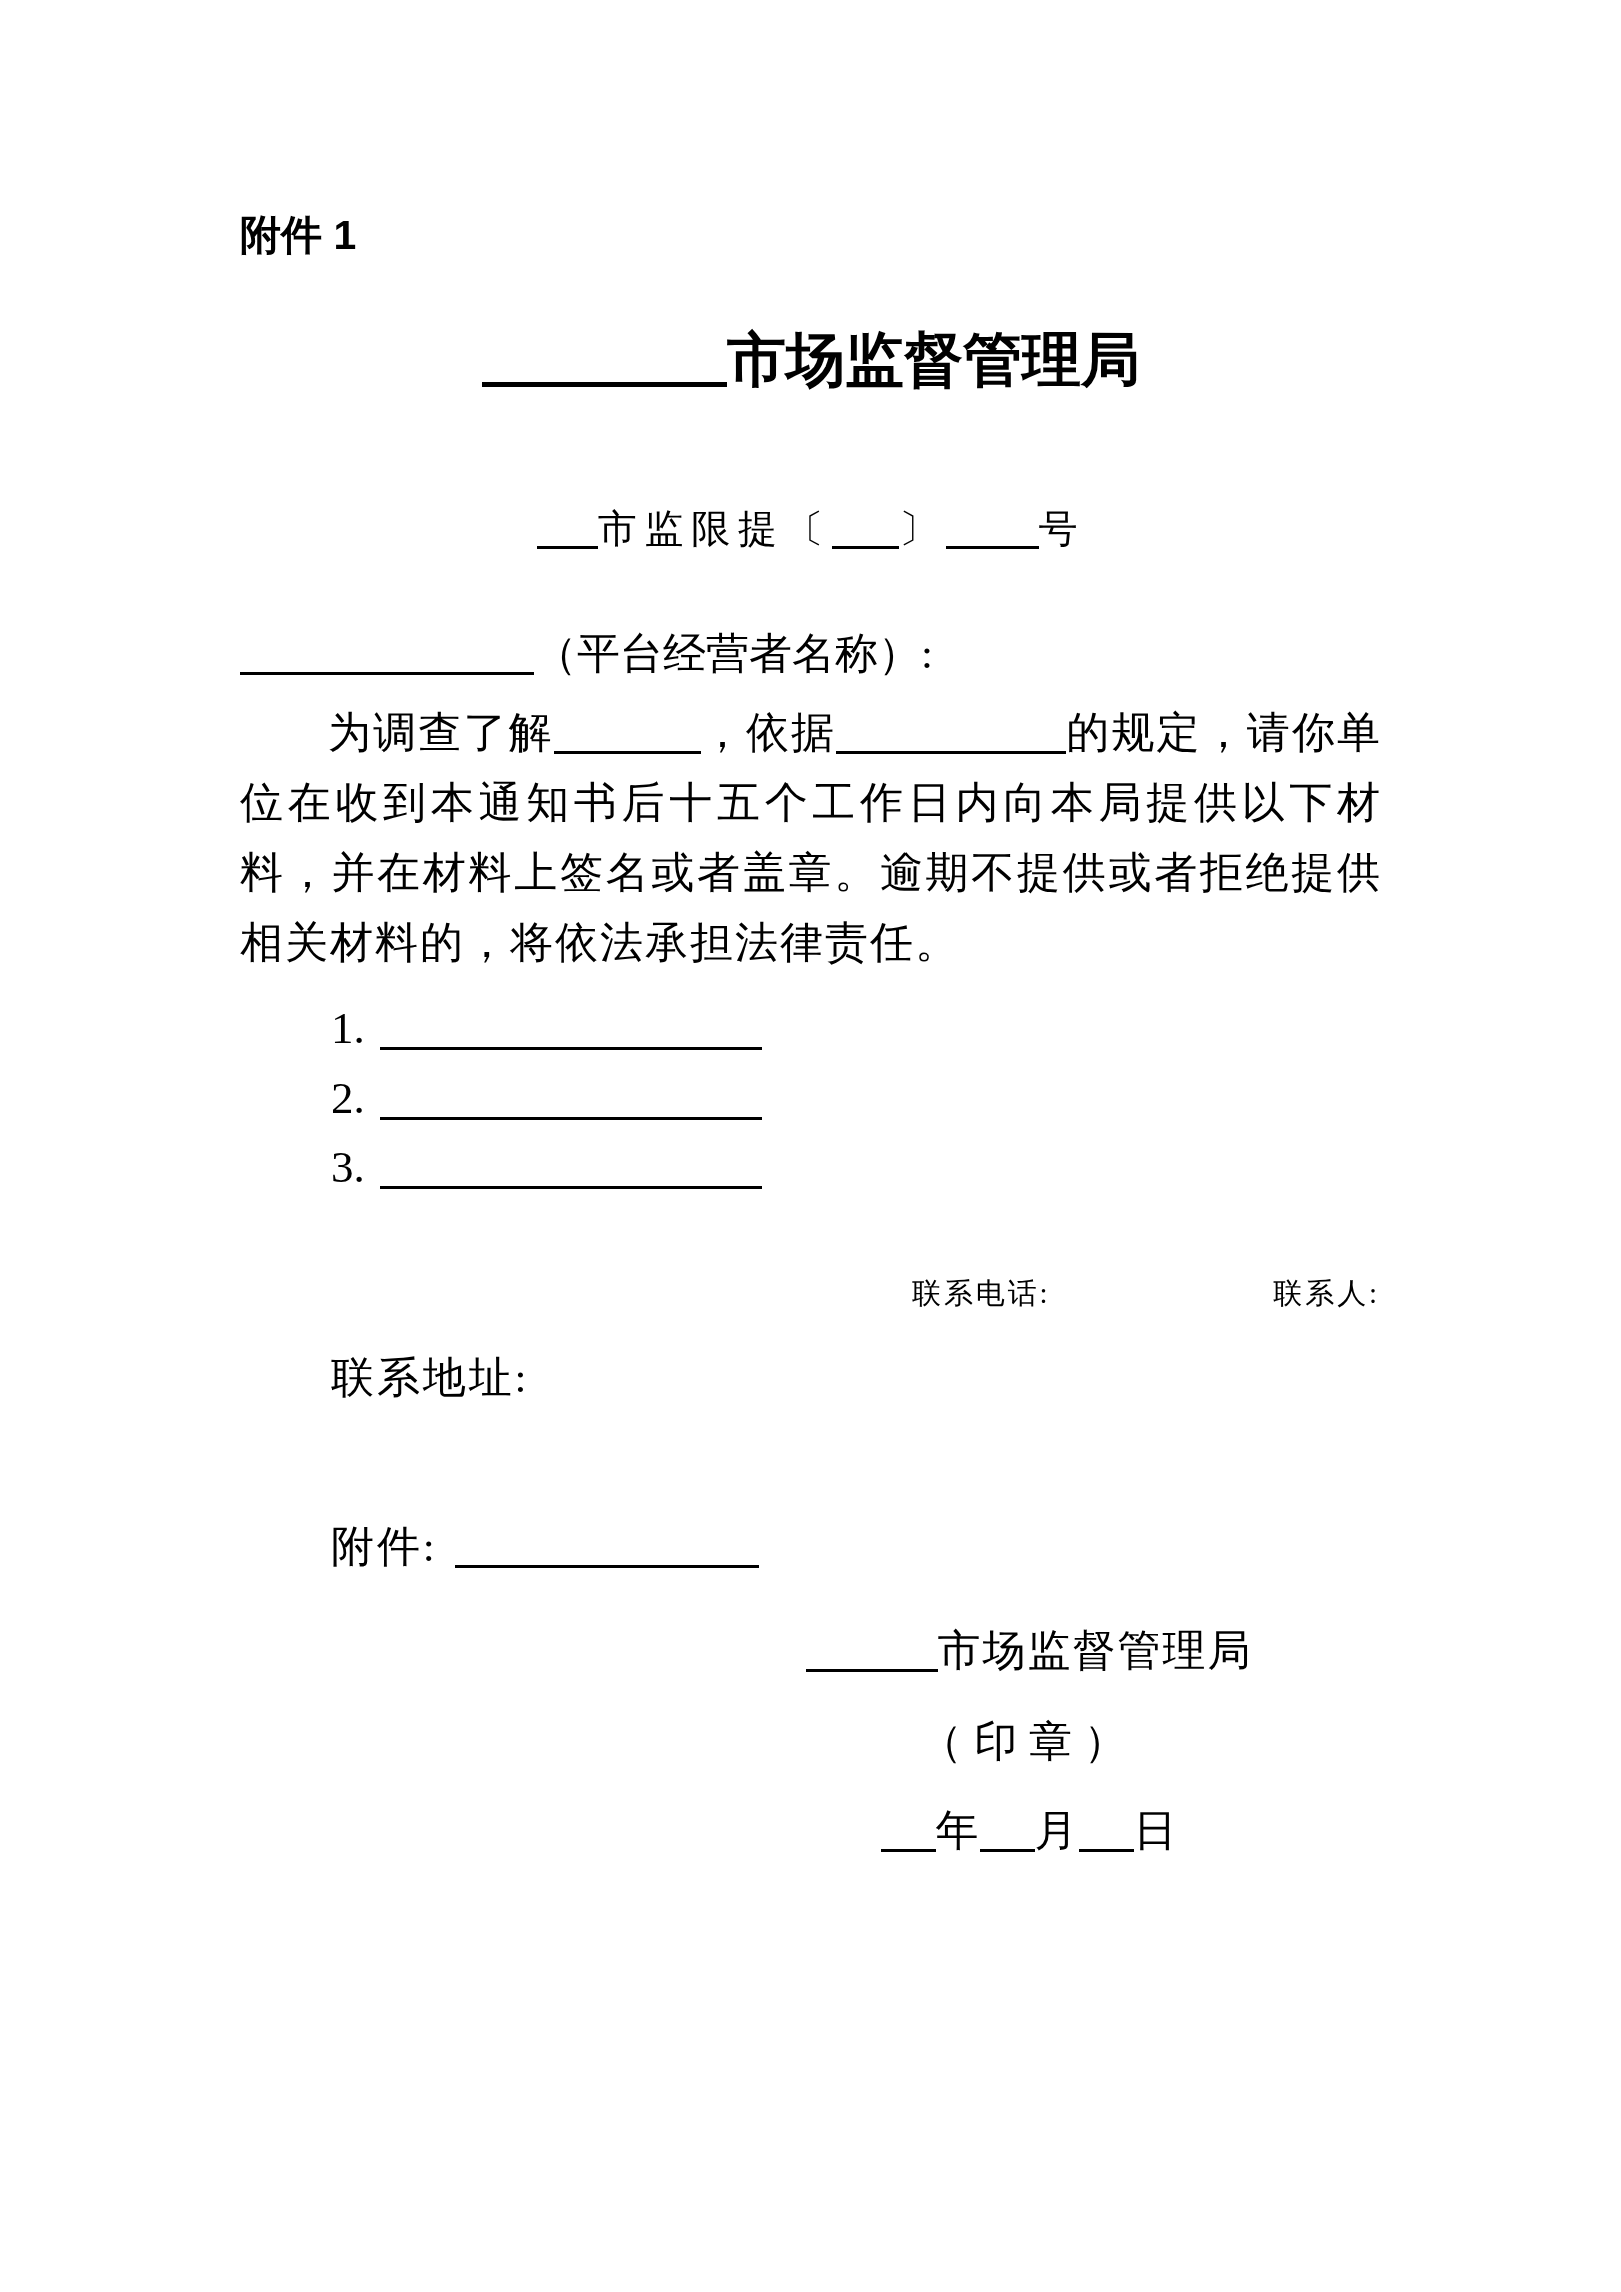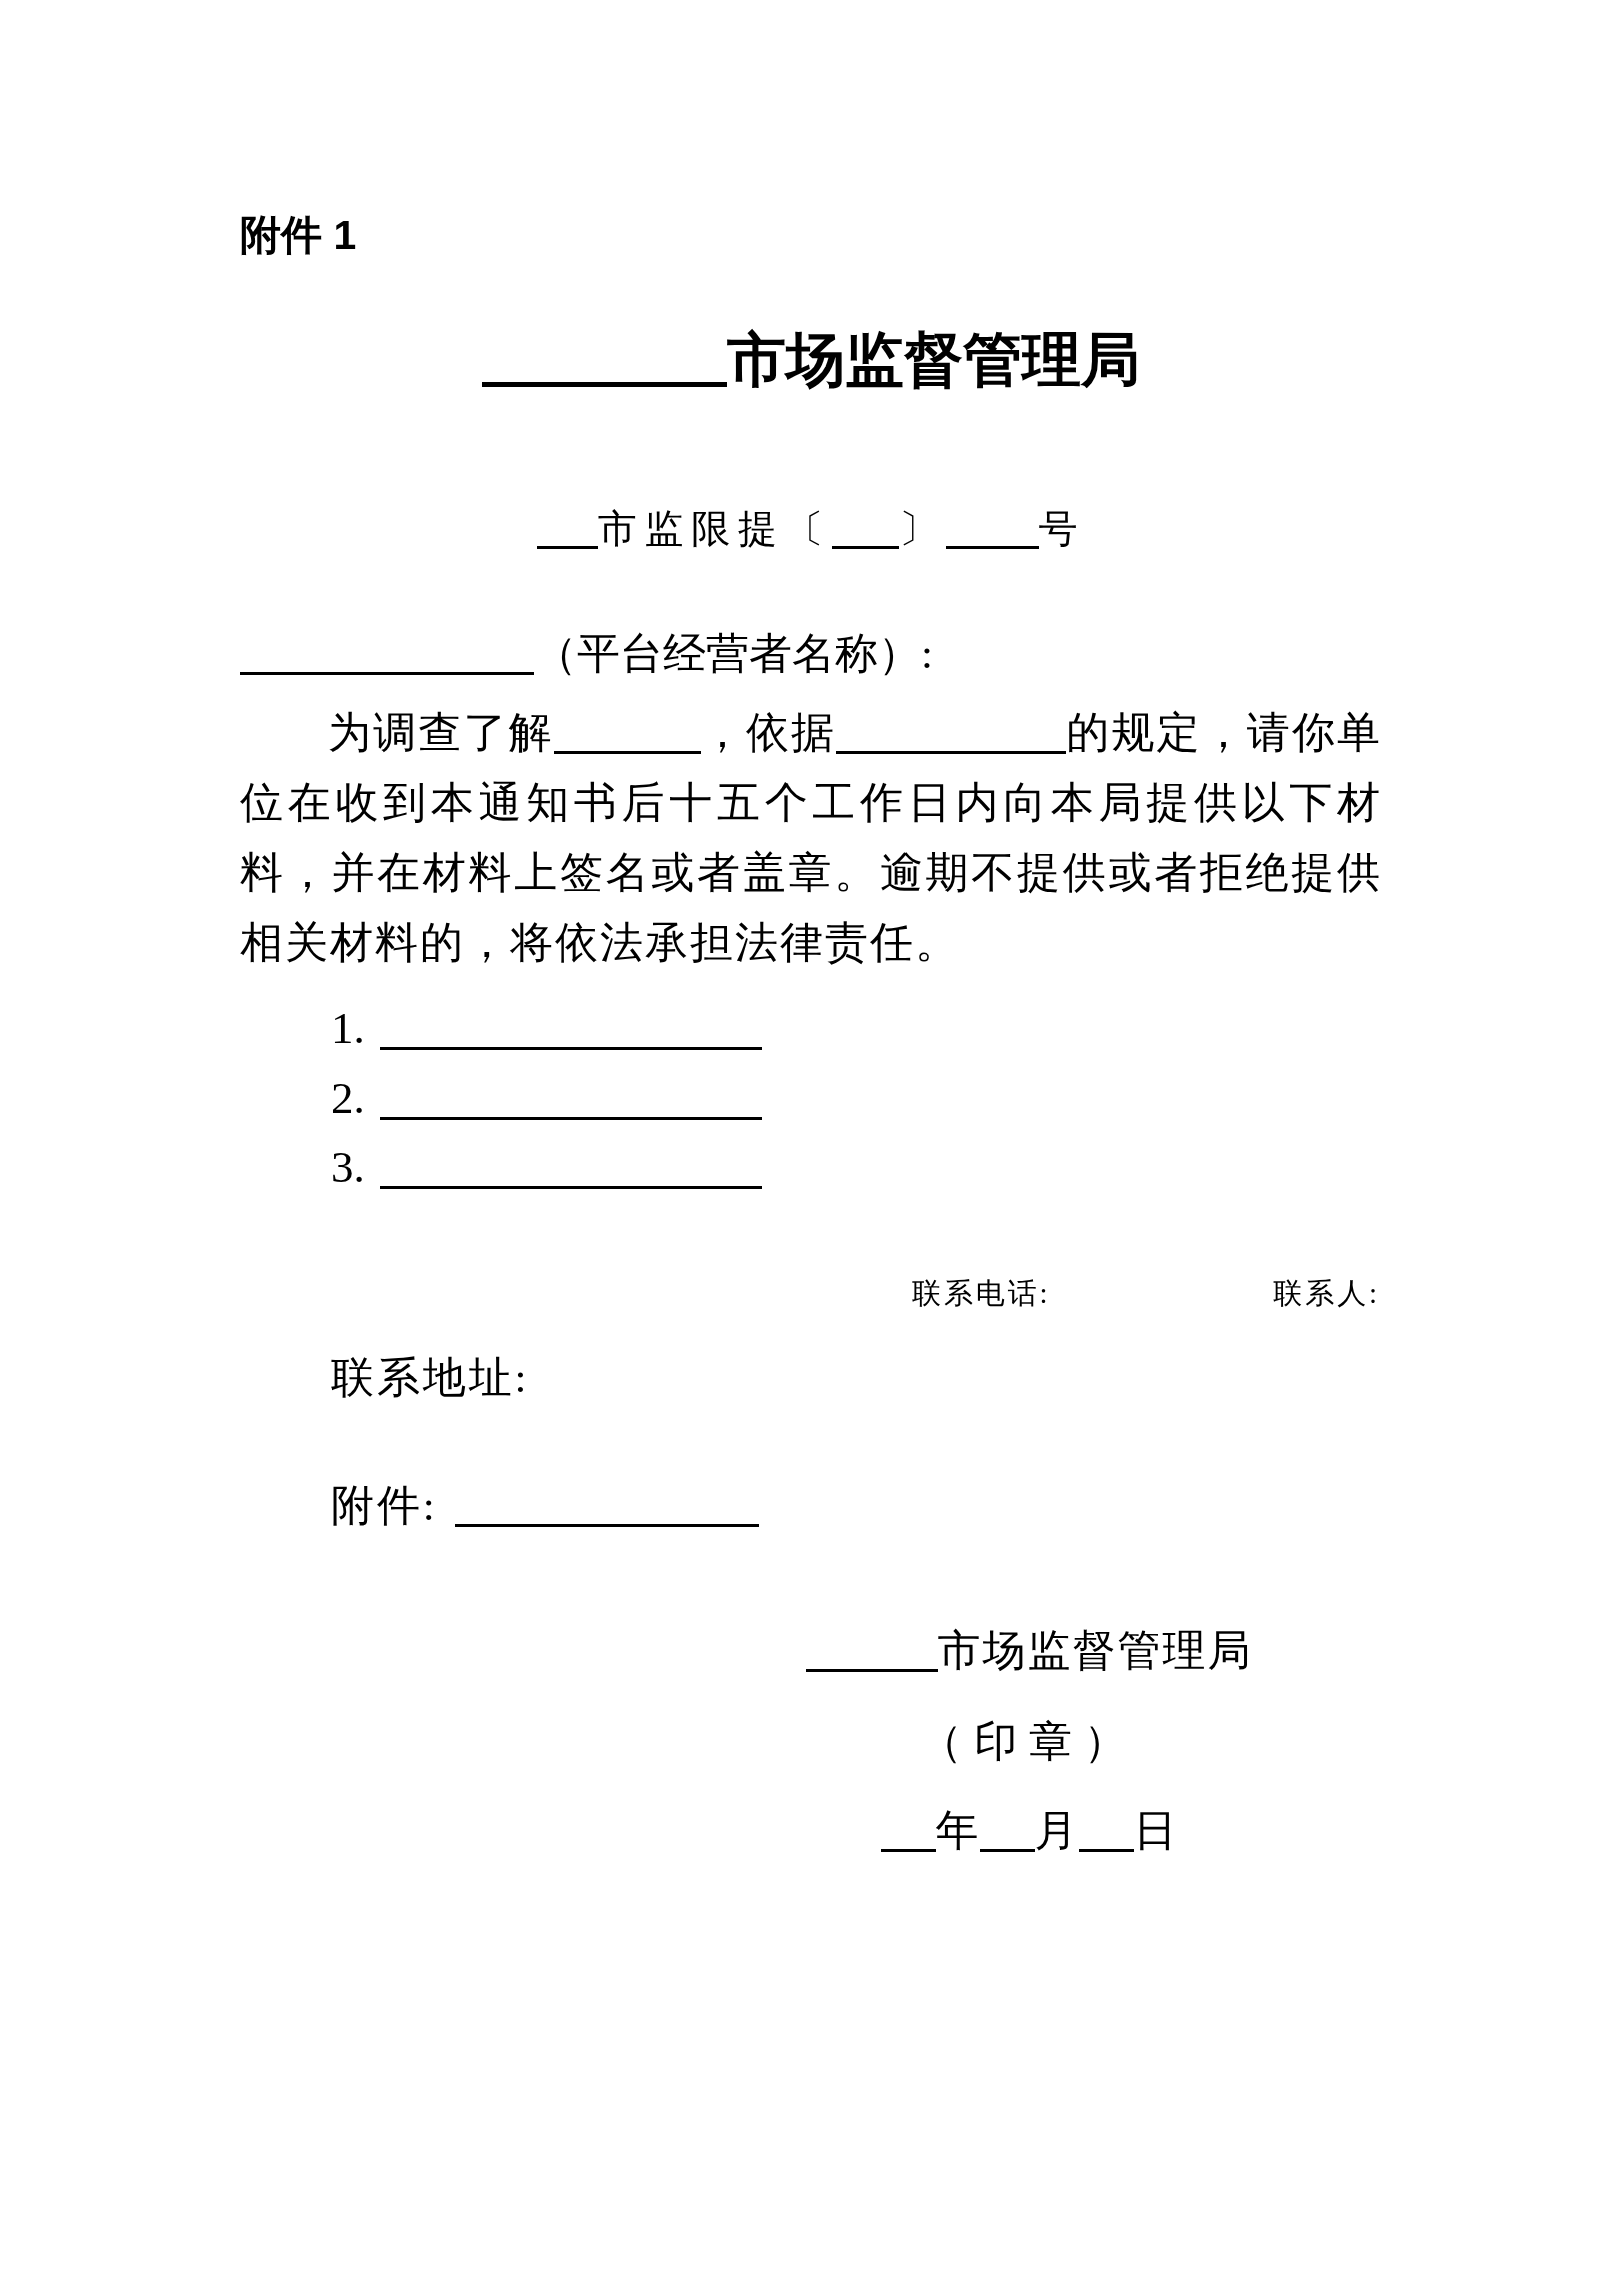--- a/index.html
+++ b/index.html
@@ -18,21 +18,21 @@
   .title1{top:327px;}
   .title2{top:402px;}
   .docnum{top:502px;text-align:center;font-size:39px;letter-spacing:7.8px;}
   .addressee{top:625px;font-size:43px;}
   .para{top:698px;font-size:43px;line-height:70px;letter-spacing:2px;
         text-align:justify;text-justify:inter-character;text-indent:88px;}
   .list-item{left:331px;font-size:45px;}
   .li1{top:1002px;} .li2{top:1072px;} .li3{top:1141px;}
   .contact1{top:1274px;font-size:29px;letter-spacing:2.9px;text-align:right;}
   .contact2{top:1349px;font-size:43px;letter-spacing:2.9px;}
-  .attach-line{top:1477px;left:331px;font-size:43px;letter-spacing:2.9px;}
+  .attach-line{top:1518px;left:331px;font-size:43px;letter-spacing:2.9px;}
   .sig-block{top:1622px;left:774px;width:510px;text-align:center;font-size:43px;}
   .sig-agency{letter-spacing:2px;}
   .sig-seal{margin-top:33px;letter-spacing:11.8px;}
   .sig-date{margin-top:31px;letter-spacing:1px;}
   .footer-rule{top:1878px;height:6.9px;background:#000;}
   .footer-text{top:1909px;font-size:37px;letter-spacing:1px;}
 
   
   .blank{display:inline-block;border-bottom:3.9px solid #000;height:0.9em;vertical-align:-6.9px;}
   .blank.thin{border-bottom-width:2.9px;}

